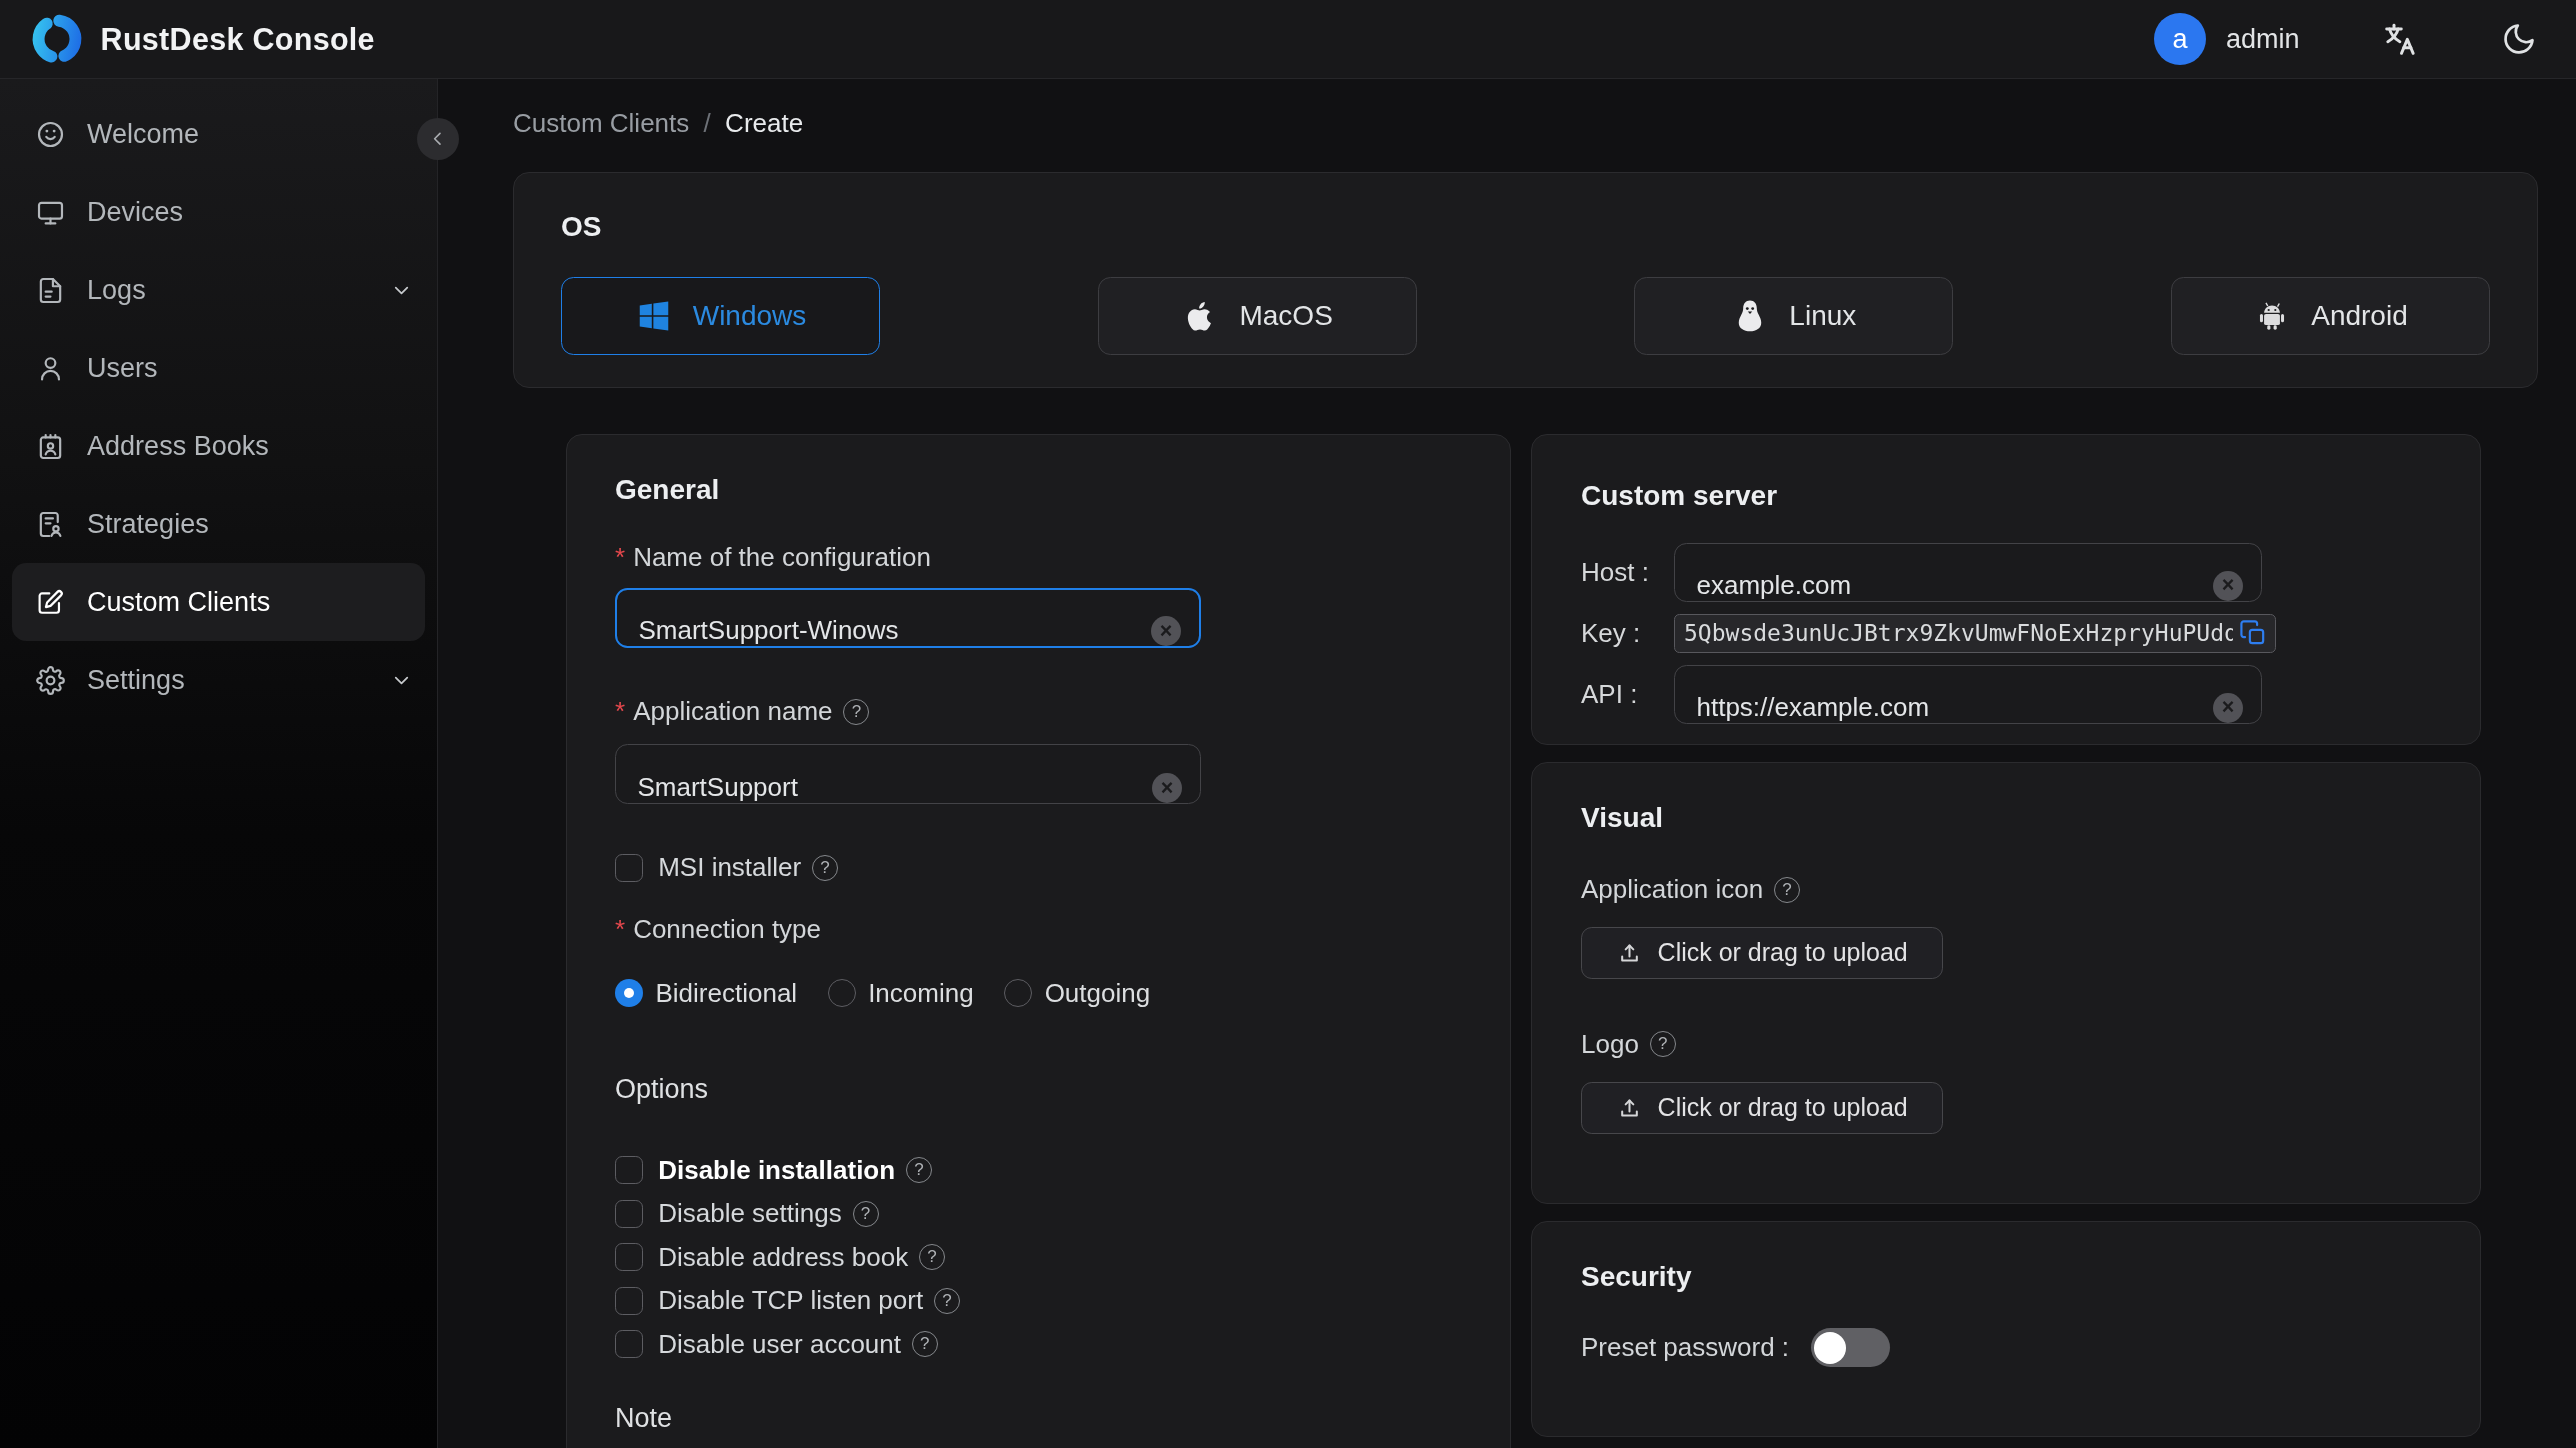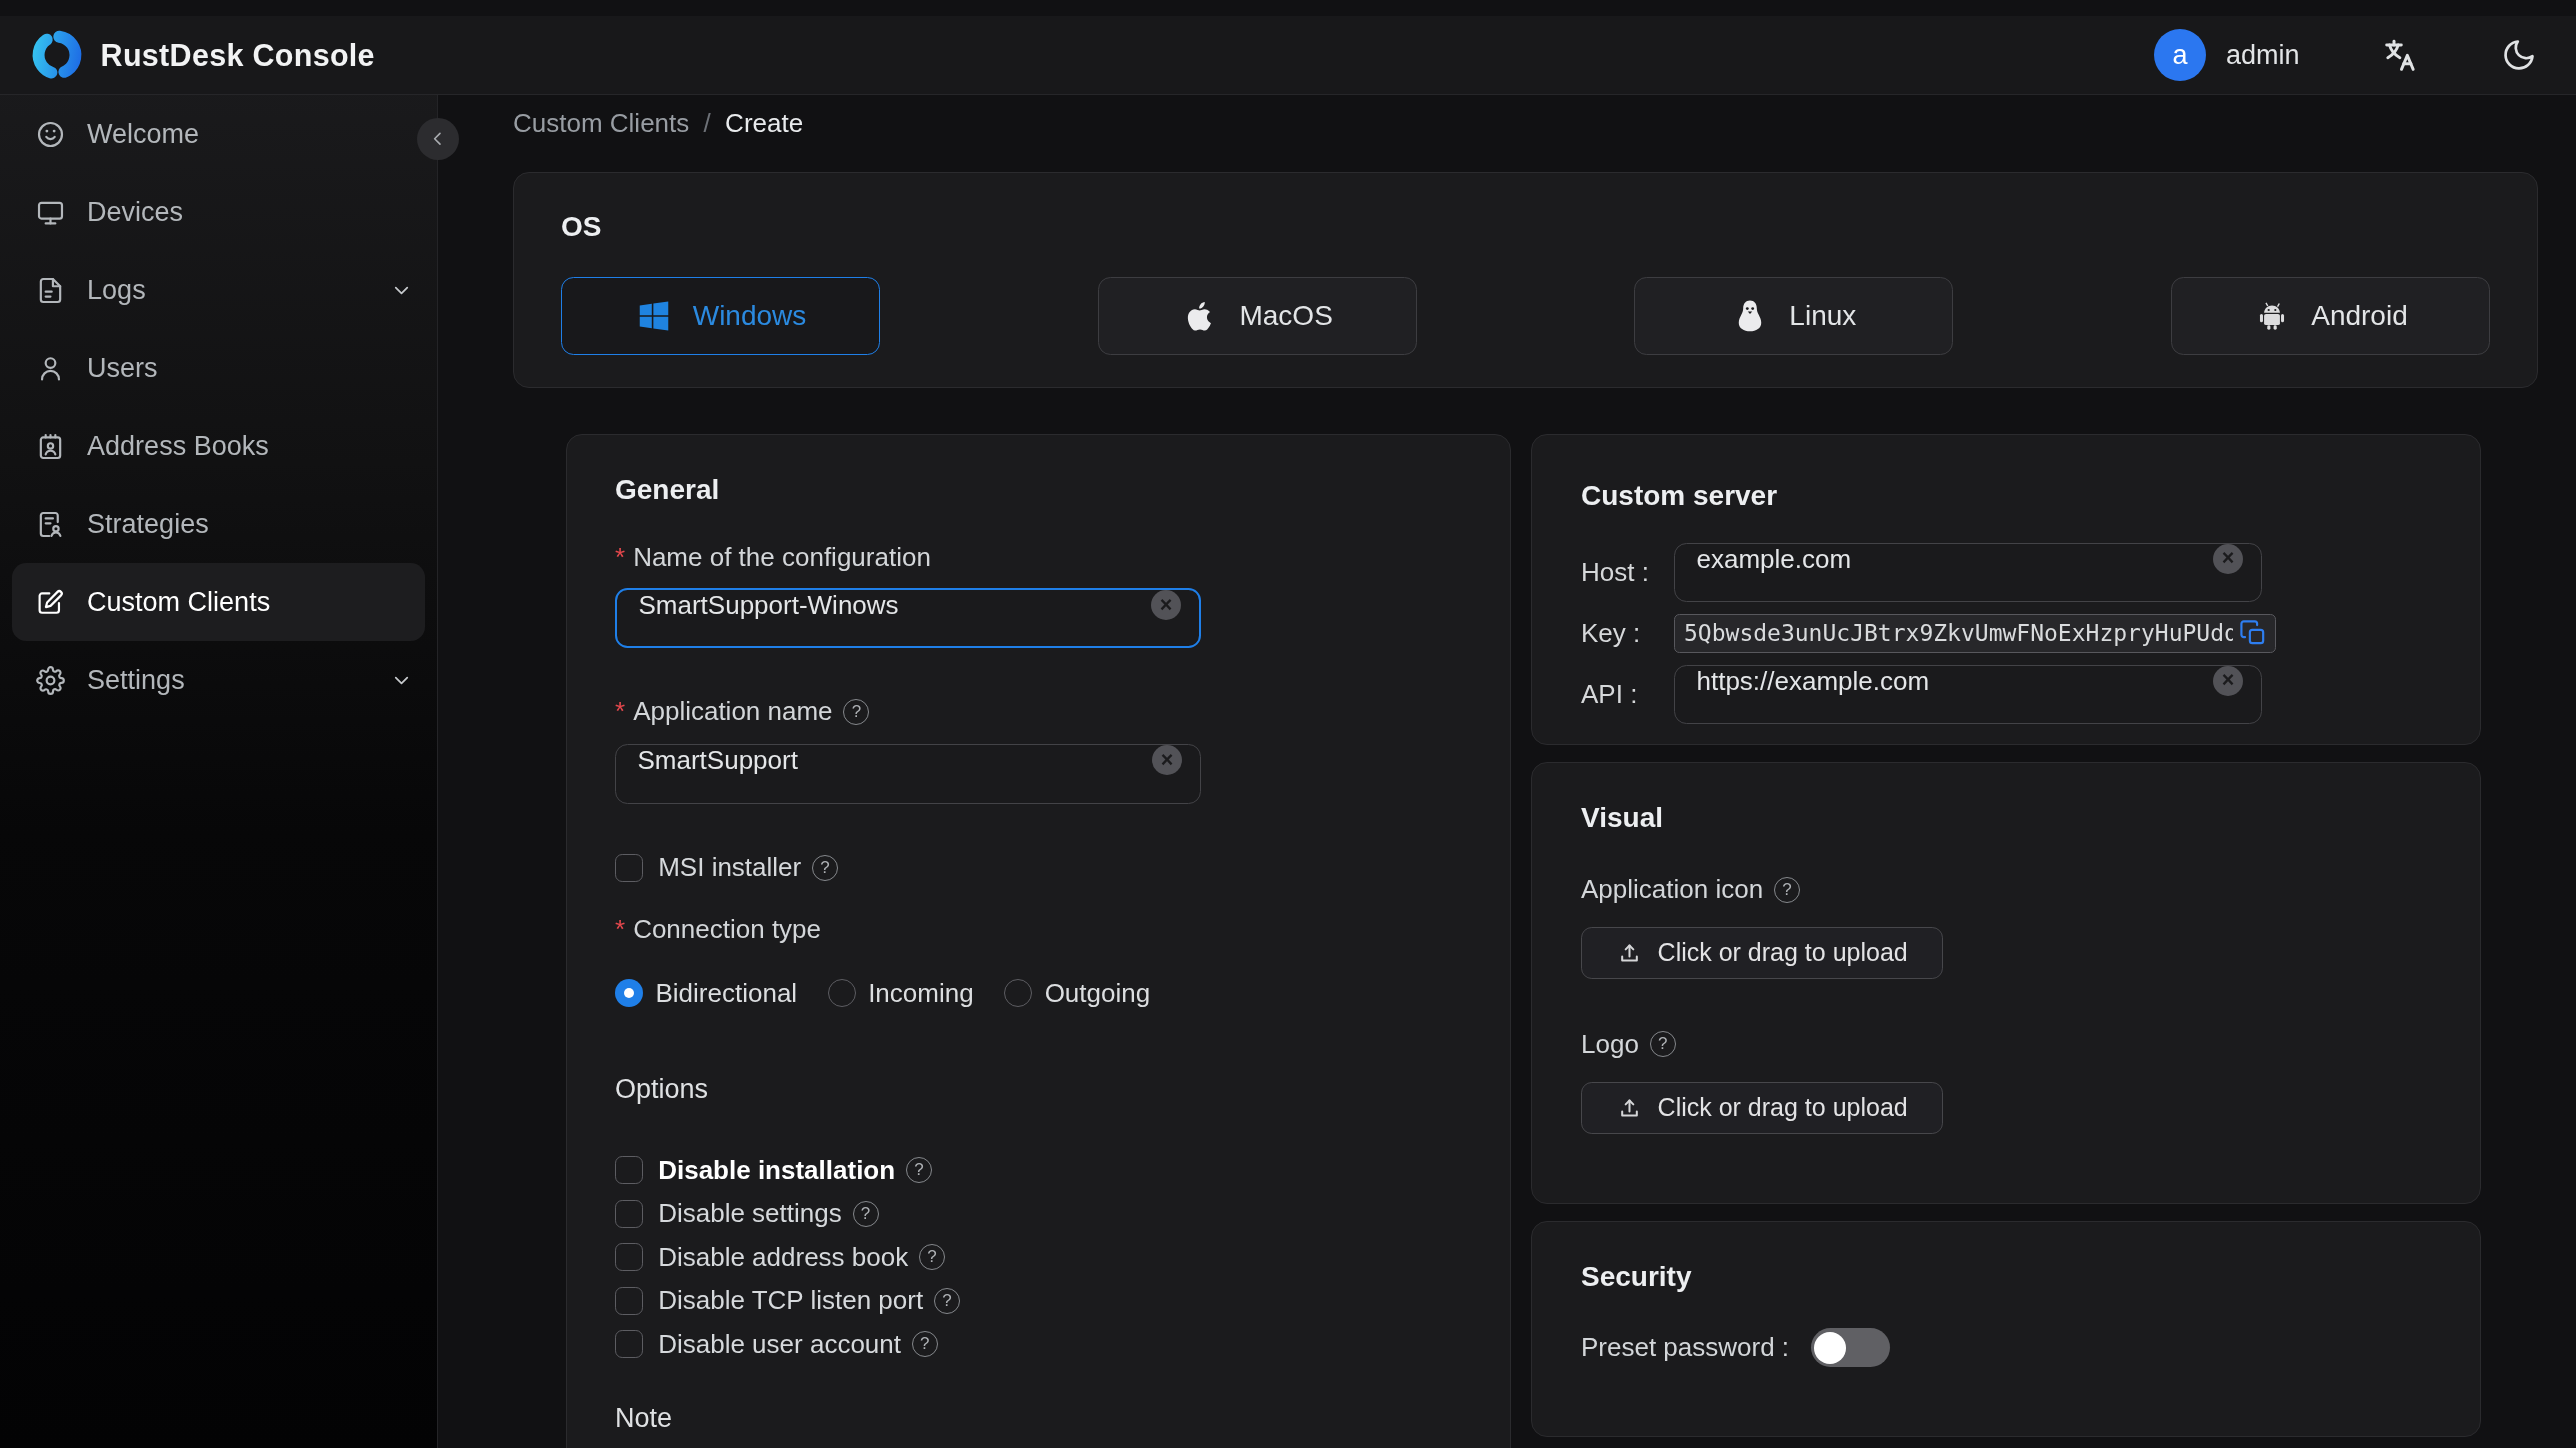--- a/index.html
+++ b/index.html
@@ -8,21 +8,21 @@
     font-family: "Liberation Sans", "DejaVu Sans", sans-serif;
     background: #111113;
     color: #d7dadd;
     position: relative;
   }
   svg { display: block; }
   .stroke-ic { stroke: currentColor; fill: none; stroke-width: 1.8; stroke-linecap: round; stroke-linejoin: round; }
 
   
   .header {
-    position: absolute; top: 16px; left: 0; width: 2576px; height: 79px;
+    position: absolute; top: 0; left: 0; width: 2576px; height: 79px;
     background: #18181a; border-bottom: 0.9px solid #262629;
     display: flex; align-items: center; padding: 0 27px; z-index: 20;
   }
   .logo { width: 52px; height: 52px; margin-left: 3.6px; }
   .app-title { font-size: 30.5px; font-weight: 700; color: #f2f3f4; margin-left: 18px; letter-spacing: 0.3px; }
   .header-right { margin-left: auto; display: flex; align-items: center; }
   .avatar {
     width: 52px; height: 52px; border-radius: 50%; background: #2b77f0;
     display: flex; align-items: center; justify-content: center;
     color: #fff; font-size: 27px;
@@ -93,21 +93,21 @@
     justify-content: center; margin-left: 10.8px; flex: none;
   }
   .clear-btn {
     width: 30px; height: 30px; border-radius: 50%; background: #525257;
     color: #1b1b1d; font-size: 21.5px; font-weight: 700; border: none;
     display: flex; align-items: center; justify-content: center; cursor: pointer; flex: none;
   }
   .text-input {
     width: 586px; height: 60px; background: #1a1a1c; border: 1.3px solid #434347;
     border-radius: 12.5px; padding: 0 18px 0 21.5px;
-    display: flex; align-items: flex-start; justify-content: space-between;
+    display: flex; align-items: flex-end; justify-content: space-between;
     font-size: 26px; color: #e4e6e8;
   }
   .text-input.focused { border: 2.7px solid #1f7fe8; }
 
   .check-row { display: flex; align-items: center; }
   .checkbox {
     width: 28px; height: 28px; border: 1.8px solid #5d5d62; border-radius: 7.2px;
     background: transparent; flex: none; cursor: pointer;
   }
   .check-row .cr-label { margin-left: 15.2px; font-size: 26px; color: #d6d9dc; }

